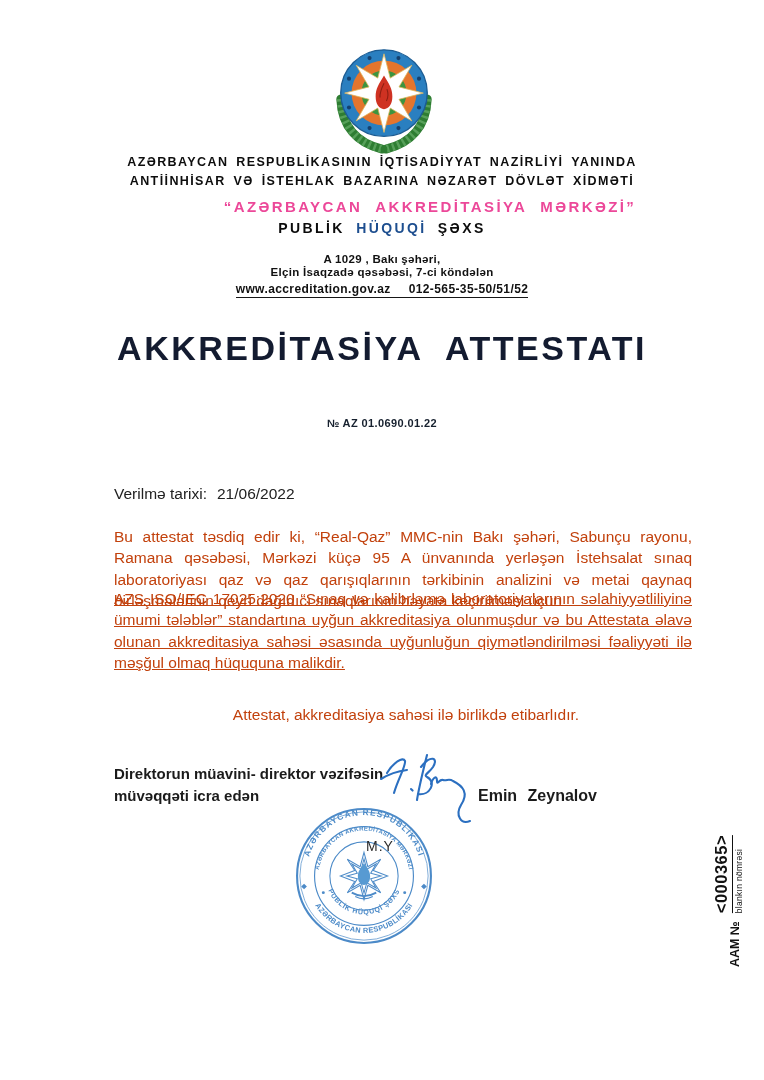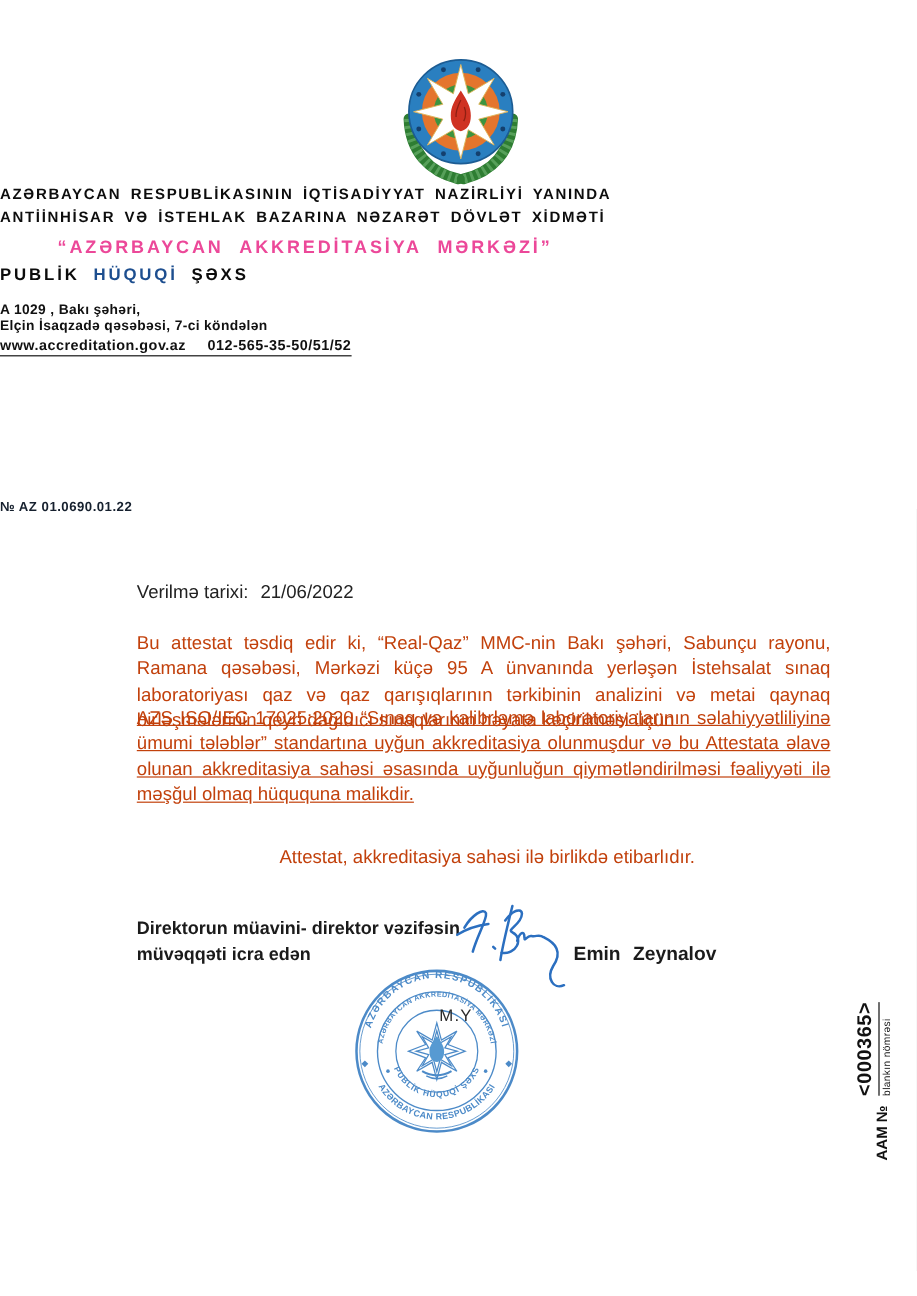--- a/index.html
+++ b/index.html
@@ -5,21 +5,21 @@
   html,body{margin:0;padding:0;background:#e8e8e8;}
   .page{
     position:relative;
     width:764px;height:1080px;
     background:#ffffff;
     font-family:"Liberation Sans",sans-serif;
     color:#1c1c1c;
     overflow:hidden;
     margin:0 auto;
   }
-  .center{position:absolute;left:0;width:100%;}
+  .center{position:absolute;left:0;width:100%;text-align:center;}
 
   .emblem{position:absolute;left:325px;top:40px;width:118px;height:118px;}
 
   .hdr{font-weight:700;color:#0d0d0d;letter-spacing:1.4px;word-spacing:3px;font-size:12.5px;}
   .hdr1{top:155px;}
   .hdr2{top:174px;}
   .org-name{top:198px;font-weight:700;font-size:15px;letter-spacing:2.4px;word-spacing:7px;color:#ec4899;padding-left:48px;}
   .org-type{top:220px;font-weight:700;font-size:14px;letter-spacing:2.4px;word-spacing:5px;color:#0b0b0b;}
   .org-type .blue{color:#1d4e8f;}
 
@@ -97,20 +97,21 @@
   <div class="center hdr hdr2">ANTİİNHİSAR VƏ İSTEHLAK BAZARINA NƏZARƏT DÖVLƏT XİDMƏTİ</div>
   <div class="center org-name">“AZƏRBAYCAN AKKREDİTASİYA MƏRKƏZİ”</div>
   <div class="center org-type"><span>PUBLİK </span><span class="blue">HÜQUQİ</span><span> ŞƏXS</span></div>
 
   <div class="center addr addr1">A 1029 , Bakı şəhəri,</div>
   <div class="center addr addr2">Elçin İsaqzadə qəsəbəsi, 7-ci köndələn</div>
   <div class="center contact-row">
     <span class="contact"><span>www.accreditation.gov.az</span><span class="phone">012-565-35-50/51/52</span></span>
   </div>
 
+  <h1 class="center title">AKKREDİTASİYA ATTESTATI</h1>
 
   <div class="center cert-no">№ AZ 01.0690.01.22</div>
 
   <div class="dates">
     <div><span class="dlabel">Verilmə tarixi:</span><span class="dval">21/06/2022</span></div>
   </div>
 
   <p class="bodyp p1">Bu attestat təsdiq edir ki, “Real-Qaz” MMC-nin Bakı şəhəri, Sabunçu rayonu, Ramana qəsəbəsi, Mərkəzi küçə 95 A ünvanında yerləşən İstehsalat sınaq laboratoriyası qaz və qaz qarışıqlarının tərkibinin analizini və metai qaynaq birləşmələrinin qeyri dağıdıcı sınaqlarının  həyata keçirilməsi üçün</p>
   <p class="bodyp p2">AZS ISO/IEC 17025:2020 “Sınaq və kalibrləmə laboratoriyalarının səlahiyyətliliyinə ümumi tələblər” standartına uyğun akkreditasiya olunmuşdur və bu Attestata əlavə olunan akkreditasiya sahəsi əsasında uyğunluğun qiymətləndirilməsi fəaliyyəti ilə məşğul olmaq hüququna malikdir.</p>
   <p class="bodyp p3">Attestat, akkreditasiya sahəsi ilə birlikdə etibarlıdır.</p>

